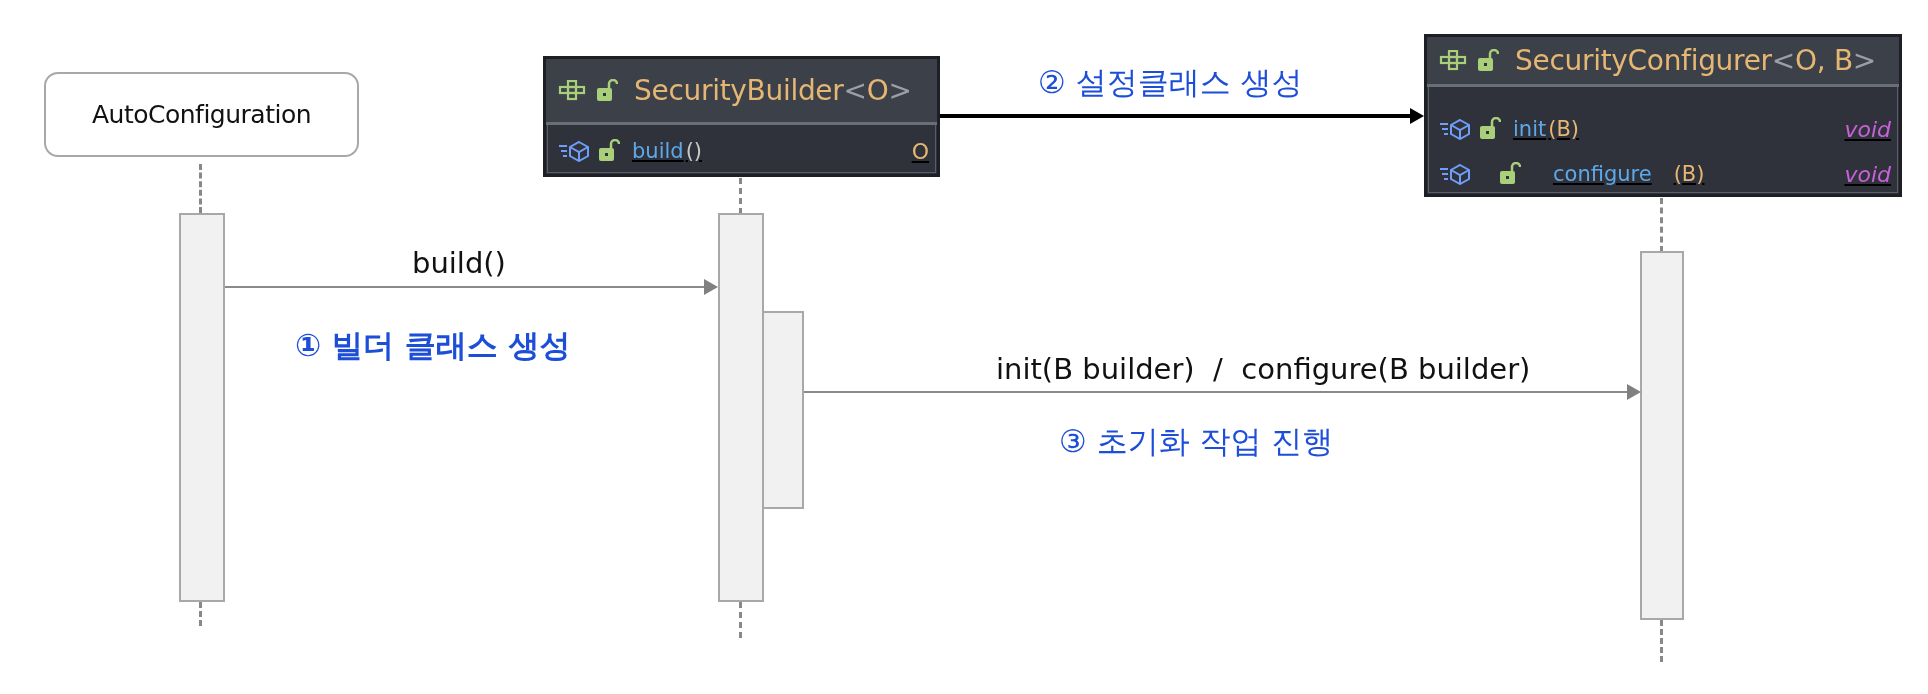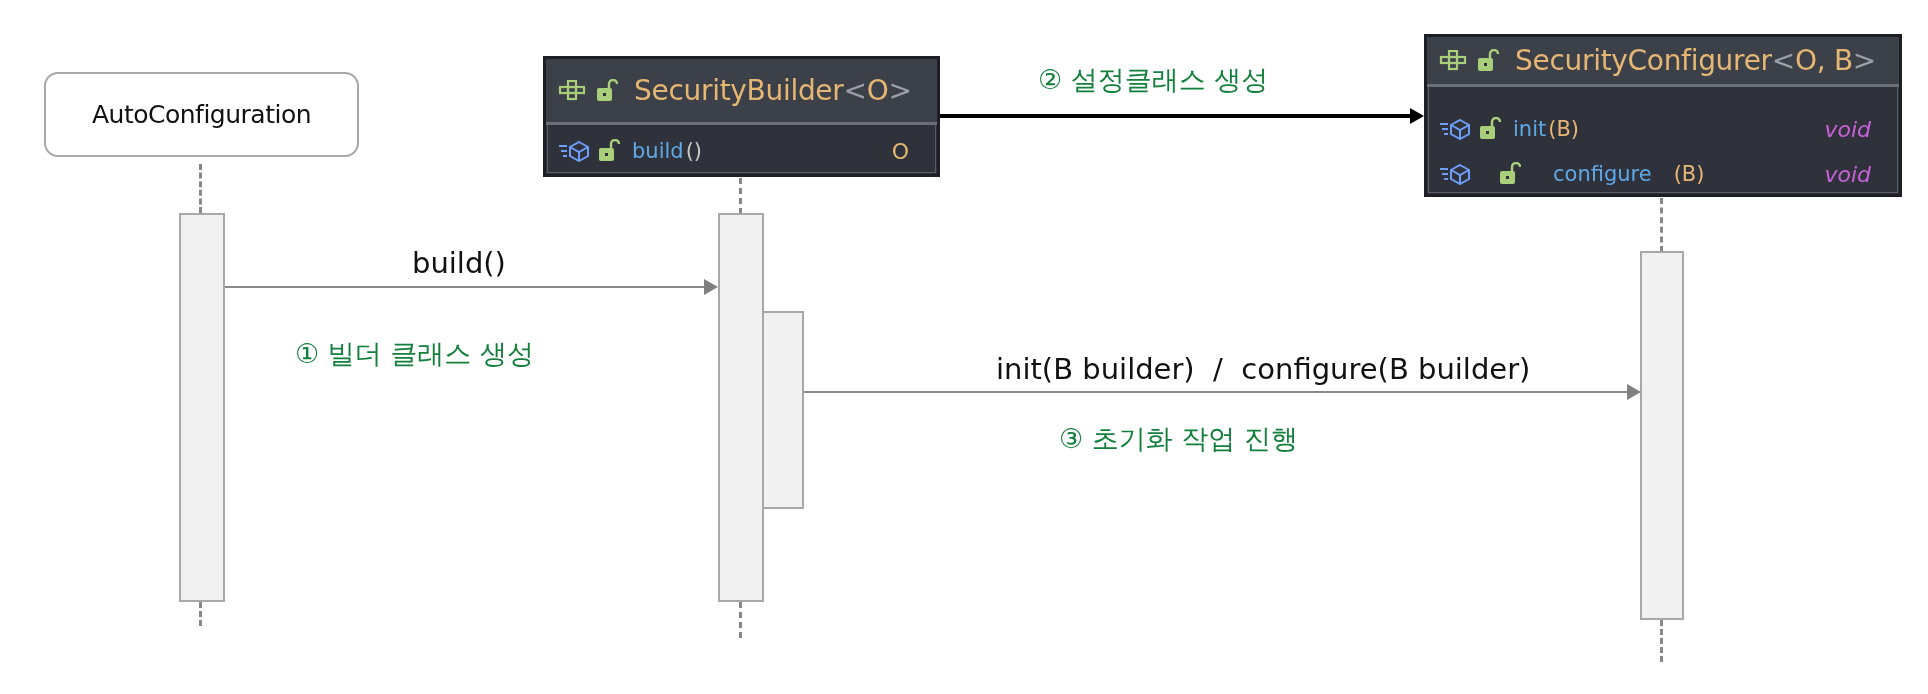--- a/index.html
+++ b/index.html
@@ -16,30 +16,30 @@
   .lifeline { border-left: 3px dashed #888; width: 0; }
   .act-bar { background: #f1f1f1; border: 2px solid #a8a8a8; box-sizing: border-box; }
   .class-card {
     background: #2f323b; border: 3px solid #1d1f24; box-sizing: border-box;
     outline: 1px solid #5a5e66; outline-offset: -5px;
   }
   .card-header { position: absolute; left: 0; right: 0; top: 0;
     background: #3c4049; border-bottom: 3px solid #6a6e76;
     display: flex; align-items: center; padding-left: 12px; box-sizing: border-box; }
   .card-row { position: absolute; left: 0; right: 0; display: flex; align-items: center;
-    padding-left: 12px; padding-right: 28px; box-sizing: border-box; }
+    padding-left: 12px; padding-right: 8px; box-sizing: border-box; text-decoration: underline; }
   .cls-name { color: #e6b673; font-size: 28px; font-family: "DejaVu Sans", sans-serif; margin-left: 16px; letter-spacing: -0.3px; }
   .generic-open { color: #9aa0a8; }
   .meth-name { color: #5fa8e8; font-size: 21px; font-family: "DejaVu Sans", sans-serif; margin-left: 12px; }
   .meth-args { color: #e6b673; font-size: 21px; font-family: "DejaVu Sans", sans-serif; margin-left: 2px; }
   .ret-type { margin-left: auto; color: #e6b673; font-size: 22px; font-family: "DejaVu Sans", sans-serif; }
   .ret-void { color: #c860d8; font-style: italic; }
   .ico { display: inline-block; vertical-align: middle; }
   .msg-label { font-size: 29px; color: #111; font-family: "DejaVu Sans", sans-serif; white-space: pre; }
-  .note { font-size: 27px; color: #15803d; font-family: "DejaVu Sans", sans-serif; white-space: pre; }
+  .note { font-size: 31px; color: #1d4ed8; font-family: "DejaVu Sans", sans-serif; white-space: pre; }
   .hline-thin { height: 0; border-top: 2px solid #8a8a8a; }
   .hline-thick { height: 0; border-top: 4px solid #000; }
   .arrow-tip-gray { width: 0; height: 0; border-top: 8px solid transparent; border-bottom: 8px solid transparent; border-left: 14px solid #808080; }
   .arrow-tip-black { width: 0; height: 0; border-top: 8px solid transparent; border-bottom: 8px solid transparent; border-left: 14px solid #000; }
 </style>
 </head>
 <body>
 
 <div class="abs actor-box">
   <span>AutoConfiguration</span>
@@ -148,21 +148,21 @@
     <span class="ret-type ret-void">void</span>
   </div>
 </div>
 <div class="abs lifeline" style="left:1660px; top:198px; height:54px;"></div>
 <div class="abs act-bar" style="left:1640px; top:251px; width:44px; height:369px;"></div>
 <div class="abs lifeline" style="left:1660px; top:620px; height:42px;"></div>
 
 <div class="abs msg-label" style="left:412px; top:246px;">build()</div>
 <div class="abs hline-thin" style="left:225px; top:286px; width:480px;"></div>
 <div class="abs arrow-tip-gray" style="left:704px; top:279px;"></div>
-<div class="abs note" style="left:295px; top:336px;">① 빌더 클래스 생성</div>
+<div class="abs note" style="left:295px; top:325px;font-weight:bold;">① 빌더 클래스 생성</div>
 
 <div class="abs note" style="left:1038px; top:62px;">② 설정클래스 생성</div>
 <div class="abs hline-thick" style="left:940px; top:114px; width:472px;"></div>
 <div class="abs arrow-tip-black" style="left:1410px; top:108px;"></div>
 
 <div class="abs msg-label" style="left:996px; top:352px;">init(B builder)  /  configure(B builder)</div>
 <div class="abs hline-thin" style="left:804px; top:391px; width:824px;"></div>
 <div class="abs arrow-tip-gray" style="left:1627px; top:384px;"></div>
 <div class="abs note" style="left:1059px; top:421px;">③ 초기화 작업 진행</div>
 

